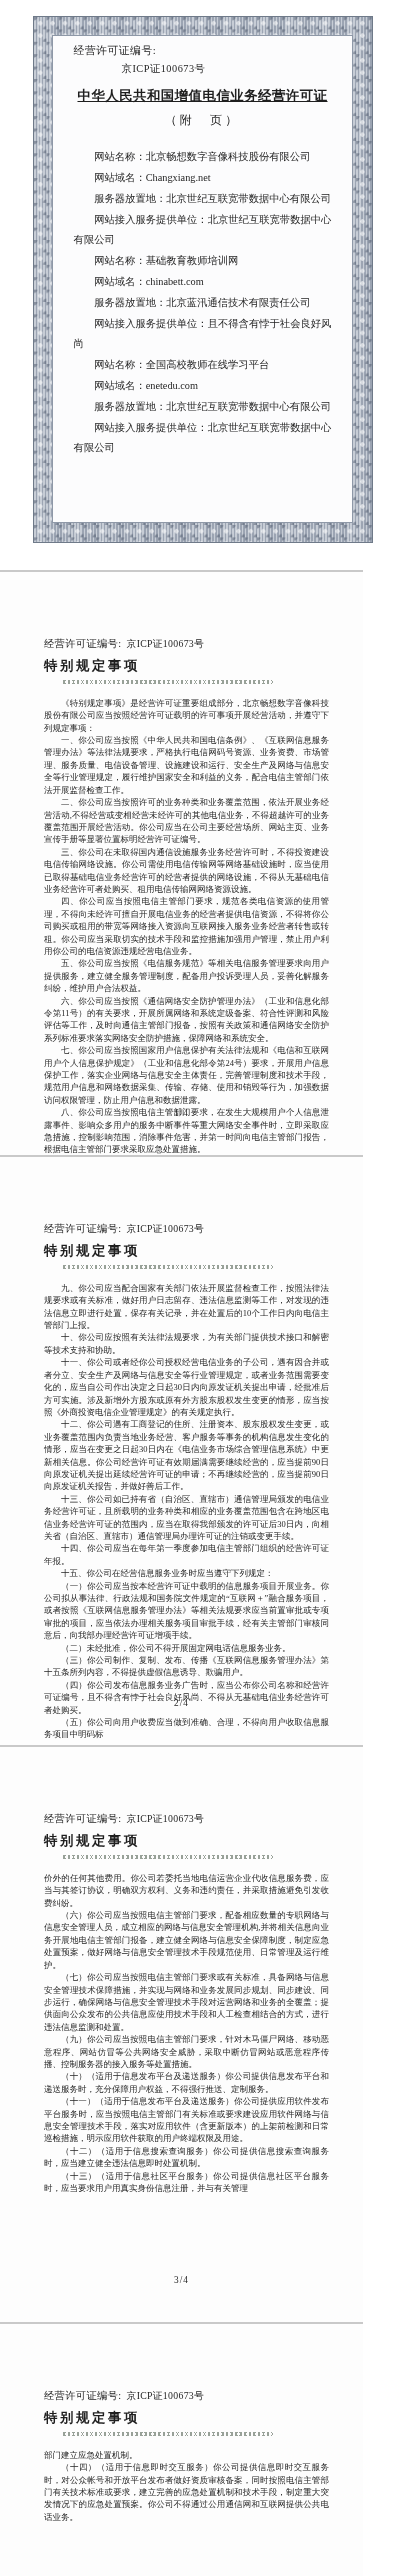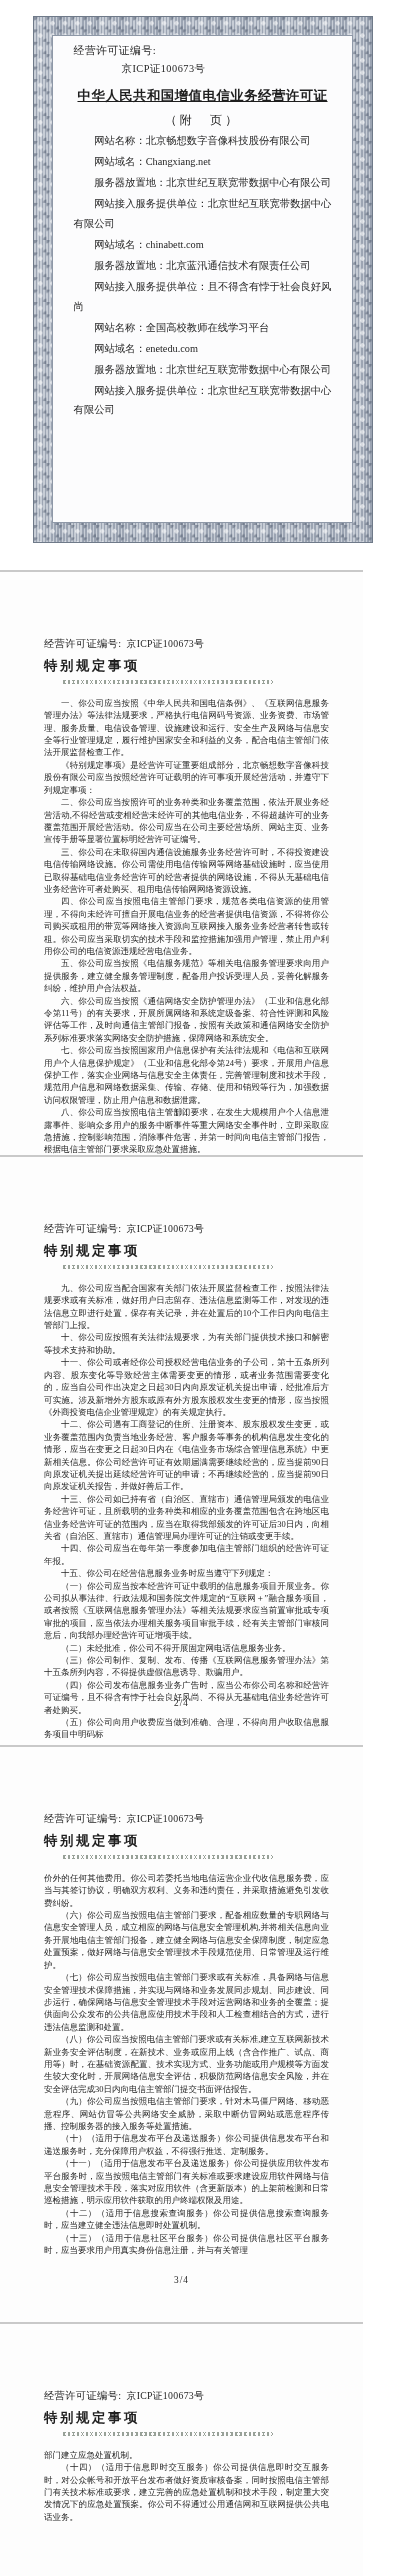--- a/index.html
+++ b/index.html
@@ -27,21 +27,21 @@
   .cert-inner{
     background:#fcfcfd;height:100%;box-sizing:border-box;
     border:0.5px solid #8e98a7;
     padding:8.2px 20.6px 0 20.6px;
   }
   .cert-lic{font-size:10.8px;letter-spacing:0.5px;}
   .cert-lic-no{font-size:10.3px;margin:4.1px 0 0 48px;letter-spacing:0.5px;}
   .cert-title{font-size:13.4px;font-weight:700;text-align:center;margin:10.3px 0 0;letter-spacing:0.5px;text-decoration:underline;}
   .cert-sub{font-size:12px;text-align:center;margin-top:7.2px;letter-spacing:3.1px;}
   .cert-intro{font-size:10.3px;line-height:19.6px;text-indent:2em;text-align:justify;margin:18.5px 0 0;}
-  .cert-lines{margin-top:2px;}
+  .cert-lines{margin-top:18px;}
   .cert-lines p{font-size:10.3px;line-height:19.6px;text-indent:2em;text-align:justify;margin:1.5px 0 0;}
 
   
   .psheet{
     position:relative;width:363px;box-sizing:border-box;
     border-top:2.6px solid #c9c9c9;
     background:#fdfdfd;
     padding:0 34px 0 44px;
   }
   .ph-a{height:585px;margin-top:27px;}
@@ -73,62 +73,63 @@
       <div class="cert-inner">
         <div class="cert-lic">经营许可证编号:</div>
         <div class="cert-lic-no">京ICP证100673号</div>
         <div class="cert-title">中华人民共和国增值电信业务经营许可证</div>
         <div class="cert-sub">（附　页）</div>
         <div class="cert-lines">
             <p>网站名称：北京畅想数字音像科技股份有限公司</p>
             <p>网站域名：Changxiang.net</p>
             <p>服务器放置地：北京世纪互联宽带数据中心有限公司</p>
             <p>网站接入服务提供单位：北京世纪互联宽带数据中心有限公司</p>
+            <p>网站名称：基础教育教师培训网</p>
             <p>网站域名：chinabett.com</p>
             <p>服务器放置地：北京蓝汛通信技术有限责任公司</p>
             <p>网站接入服务提供单位：且不得含有悖于社会良好风尚</p>
             <p>网站名称：全国高校教师在线学习平台</p>
             <p>网站域名：enetedu.com</p>
             <p>服务器放置地：北京世纪互联宽带数据中心有限公司</p>
             <p>网站接入服务提供单位：北京世纪互联宽带数据中心有限公司</p>
           </div>
       </div>
     </div>
   </div>
 
   <section class="psheet ph-a">
     <div class="phead">
       <span class="plabel">经营许可证编号:</span><span class="pno">京ICP证100673号</span>
     </div>
     <div class="ptitle">特别规定事项</div>
     <div class="zig"></div>
     <div class="pbody">
+        <p>《特别规定事项》是经营许可证重要组成部分，北京畅想数字音像科技股份有限公司应当按照经营许可证载明的许可事项开展经营活动，并遵守下列规定事项：</p>
         <p>一、你公司应当按照《中华人民共和国电信条例》、《互联网信息服务管理办法》等法律法规要求，严格执行电信网码号资源、业务资费、市场管理、服务质量、电信设备管理、设施建设和运行、安全生产及网络与信息安全等行业管理规定，履行维护国家安全和利益的义务，配合电信主管部门依法开展监督检查工作。</p>
-        <p>《特别规定事项》是经营许可证重要组成部分，北京畅想数字音像科技股份有限公司应当按照经营许可证载明的许可事项开展经营活动，并遵守下列规定事项：</p>
         <p>二、你公司应当按照许可的业务种类和业务覆盖范围，依法开展业务经营活动,不得经营或变相经营未经许可的其他电信业务，不得超越许可的业务覆盖范围开展经营活动。你公司应当在公司主要经营场所、网站主页、业务宣传手册等显著位置标明经营许可证编号。</p>
         <p>三、你公司在未取得国内通信设施服务业务经营许可时，不得投资建设电信传输网络设施。你公司需使用电信传输网等网络基础设施时，应当使用已取得基础电信业务经营许可的经营者提供的网络设施，不得从无基础电信业务经营许可者处购买、租用电信传输网网络资源设施。</p>
         <p>四、你公司应当按照电信主管部门要求，规范各类电信资源的使用管理，不得向未经许可擅自开展电信业务的经营者提供电信资源，不得将你公司购买或租用的带宽等网络接入资源向互联网接入服务业务经营者转售或转租。你公司应当采取切实的技术手段和监控措施加强用户管理，禁止用户利用你公司的电信资源违规经营电信业务。</p>
         <p>五、你公司应当按照《电信服务规范》等相关电信服务管理要求向用户提供服务，建立健全服务管理制度，配备用户投诉受理人员，妥善化解服务纠纷，维护用户合法权益。</p>
         <p>六、你公司应当按照《通信网络安全防护管理办法》（工业和信息化部令第11号）的有关要求，开展所属网络和系统定级备案、符合性评测和风险评估等工作，及时向通信主管部门报备，按照有关政策和通信网络安全防护系列标准要求落实网络安全防护措施，保障网络和系统安全。</p>
         <p>七、你公司应当按照国家用户信息保护有关法律法规和《电信和互联网用户个人信息保护规定》（工业和信息化部令第24号）要求，开展用户信息保护工作，落实企业网络与信息安全主体责任，完善管理制度和技术手段，规范用户信息和网络数据采集、传输、存储、使用和销毁等行为，加强数据访问权限管理，防止用户信息和数据泄露。</p>
         <p>八、你公司应当按照电信主管部门要求，在发生大规模用户个人信息泄露事件、影响众多用户的服务中断事件等重大网络安全事件时，立即采取应急措施，控制影响范围，消除事件危害，并第一时间向电信主管部门报告，根据电信主管部门要求采取应急处置措施。</p>
       </div>
     <div class="pageno">1/4</div>
   </section>
 
   <section class="psheet ph-b">
     <div class="phead">
       <span class="plabel">经营许可证编号:</span><span class="pno">京ICP证100673号</span>
     </div>
     <div class="ptitle">特别规定事项</div>
     <div class="zig"></div>
     <div class="pbody">
         <p>九、你公司应当配合国家有关部门依法开展监督检查工作，按照法律法规要求或有关标准，做好用户日志留存、违法信息监测等工作，对发现的违法信息立即进行处置，保存有关记录，并在处置后的10个工作日内向电信主管部门上报。</p>
         <p>十、你公司应按照有关法律法规要求，为有关部门提供技术接口和解密等技术支持和协助。</p>
-        <p>十一、你公司或者经你公司授权经营电信业务的子公司，第十五条所列内容、股东变化等导致经营主体需要变更的情形，或者业务范围需要变化的，应当自公司作出决定之日起30日内向原发证机关提出申请，经批准后方可实施。涉及新增外方股东或原有外方股东股权发生变更的情形，应当按照《外商投资电信企业管理规定》的有关规定执行。</p>
+        <p>十一、你公司或者经你公司授权经营电信业务的子公司，遇有因合并或者分立、安全生产及网络与信息安全等行业管理规定，或者业务范围需要变化的，应当自公司作出决定之日起30日内向原发证机关提出申请，经批准后方可实施。涉及新增外方股东或原有外方股东股权发生变更的情形，应当按照《外商投资电信企业管理规定》的有关规定执行。</p>
         <p>十二、你公司遇有工商登记的住所、注册资本、股东股权发生变更，或业务覆盖范围内负责当地业务经营、客户服务等事务的机构信息发生变化的情形，应当在变更之日起30日内在《电信业务市场综合管理信息系统》中更新相关信息。你公司经营许可证有效期届满需要继续经营的，应当提前90日向原发证机关提出延续经营许可证的申请；不再继续经营的，应当提前90日向原发证机关报告，并做好善后工作。</p>
         <p>十三、你公司如已持有省（自治区、直辖市）通信管理局颁发的电信业务经营许可证，且所载明的业务种类和相应的业务覆盖范围包含在跨地区电信业务经营许可证的范围内，应当在取得我部颁发的许可证后30日内，向相关省（自治区、直辖市）通信管理局办理许可证的注销或变更手续。</p>
         <p>十四、你公司应当在每年第一季度参加电信主管部门组织的经营许可证年报。</p>
         <p>十五、你公司在经营信息服务业务时应当遵守下列规定：</p>
         <p>（一）你公司应当按本经营许可证中载明的信息服务项目开展业务。你公司拟从事法律、行政法规和国务院文件规定的“互联网＋”融合服务项目，或者按照《互联网信息服务管理办法》等相关法规要求应当前置审批或专项审批的项目，应当依法办理相关服务项目审批手续，经有关主管部门审核同意后，向我部办理经营许可证增项手续。</p>
         <p>（二）未经批准，你公司不得开展固定网电话信息服务业务。</p>
         <p>（三）你公司制作、复制、发布、传播《互联网信息服务管理办法》第十五条所列内容，不得提供虚假信息诱导、欺骗用户。</p>
         <p>（四）你公司发布信息服务业务广告时，应当公布你公司名称和经营许可证编号，且不得含有悖于社会良好风尚、不得从无基础电信业务经营许可者处购买。</p>
         <p>（五）你公司向用户收费应当做到准确、合理，不得向用户收取信息服务项目中明码标</p>
       </div>
@@ -138,21 +139,20 @@
   <section class="psheet ph-c">
     <div class="phead">
       <span class="plabel">经营许可证编号:</span><span class="pno">京ICP证100673号</span>
     </div>
     <div class="ptitle">特别规定事项</div>
     <div class="zig"></div>
     <div class="pbody">
         <p class="cont">价外的任何其他费用。你公司若委托当地电信运营企业代收信息服务费，应当与其签订协议，明确双方权利、义务和违约责任，并采取措施避免引发收费纠纷。</p>
         <p>（六）你公司应当按照电信主管部门要求，配备相应数量的专职网络与信息安全管理人员，成立相应的网络与信息安全管理机构,并将相关信息向业务开展地电信主管部门报备，建立健全网络与信息安全保障制度，制定应急处置预案，做好网络与信息安全管理技术手段规范使用、日常管理及运行维护。</p>
         <p>（七）你公司应当按照电信主管部门要求或有关标准，具备网络与信息安全管理技术保障措施，并实现与网络和业务发展同步规划、同步建设、同步运行，确保网络与信息安全管理技术手段对运营网络和业务的全覆盖；提供面向公众发布的公共信息应使用技术手段和人工检查相结合的方式，进行违法信息监测和处置。</p>
-        <p>（八）你公司应当按照电信主管部门要求或有关标准,建立互联网新技术新业务安全评估制度，在新技术、业务或应用上线（含合作推广、试点、商用等）时，在基础资源配置、技术实现方式、业务功能或用户规模等方面发生较大变化时，开展网络信息安全评估，积极防范网络信息安全风险，并在安全评估完成30日内向电信主管部门提交书面评估报告。</p>
         <p>（九）你公司应当按照电信主管部门要求，针对木马僵尸网络、移动恶意程序、网站仿冒等公共网络安全威胁，采取中断仿冒网站或恶意程序传播、控制服务器的接入服务等处置措施。</p>
         <p>（十）（适用于信息发布平台及递送服务）你公司提供信息发布平台和递送服务时，充分保障用户权益，不得强行推送、定制服务。</p>
         <p>（十一）（适用于信息发布平台及递送服务）你公司提供应用软件发布平台服务时，应当按照电信主管部门有关标准或要求建设应用软件网络与信息安全管理技术手段，落实对应用软件（含更新版本）的上架前检测和日常巡检措施，明示应用软件获取的用户终端权限及用途。</p>
         <p>（十二）（适用于信息搜索查询服务）你公司提供信息搜索查询服务时，应当建立健全违法信息即时处置机制。</p>
         <p>（十三）（适用于信息社区平台服务）你公司提供信息社区平台服务时，应当要求用户用真实身份信息注册，并与有关管理</p>
       </div>
     <div class="pageno">3/4</div>
   </section>
 
   <section class="psheet ph-d">

